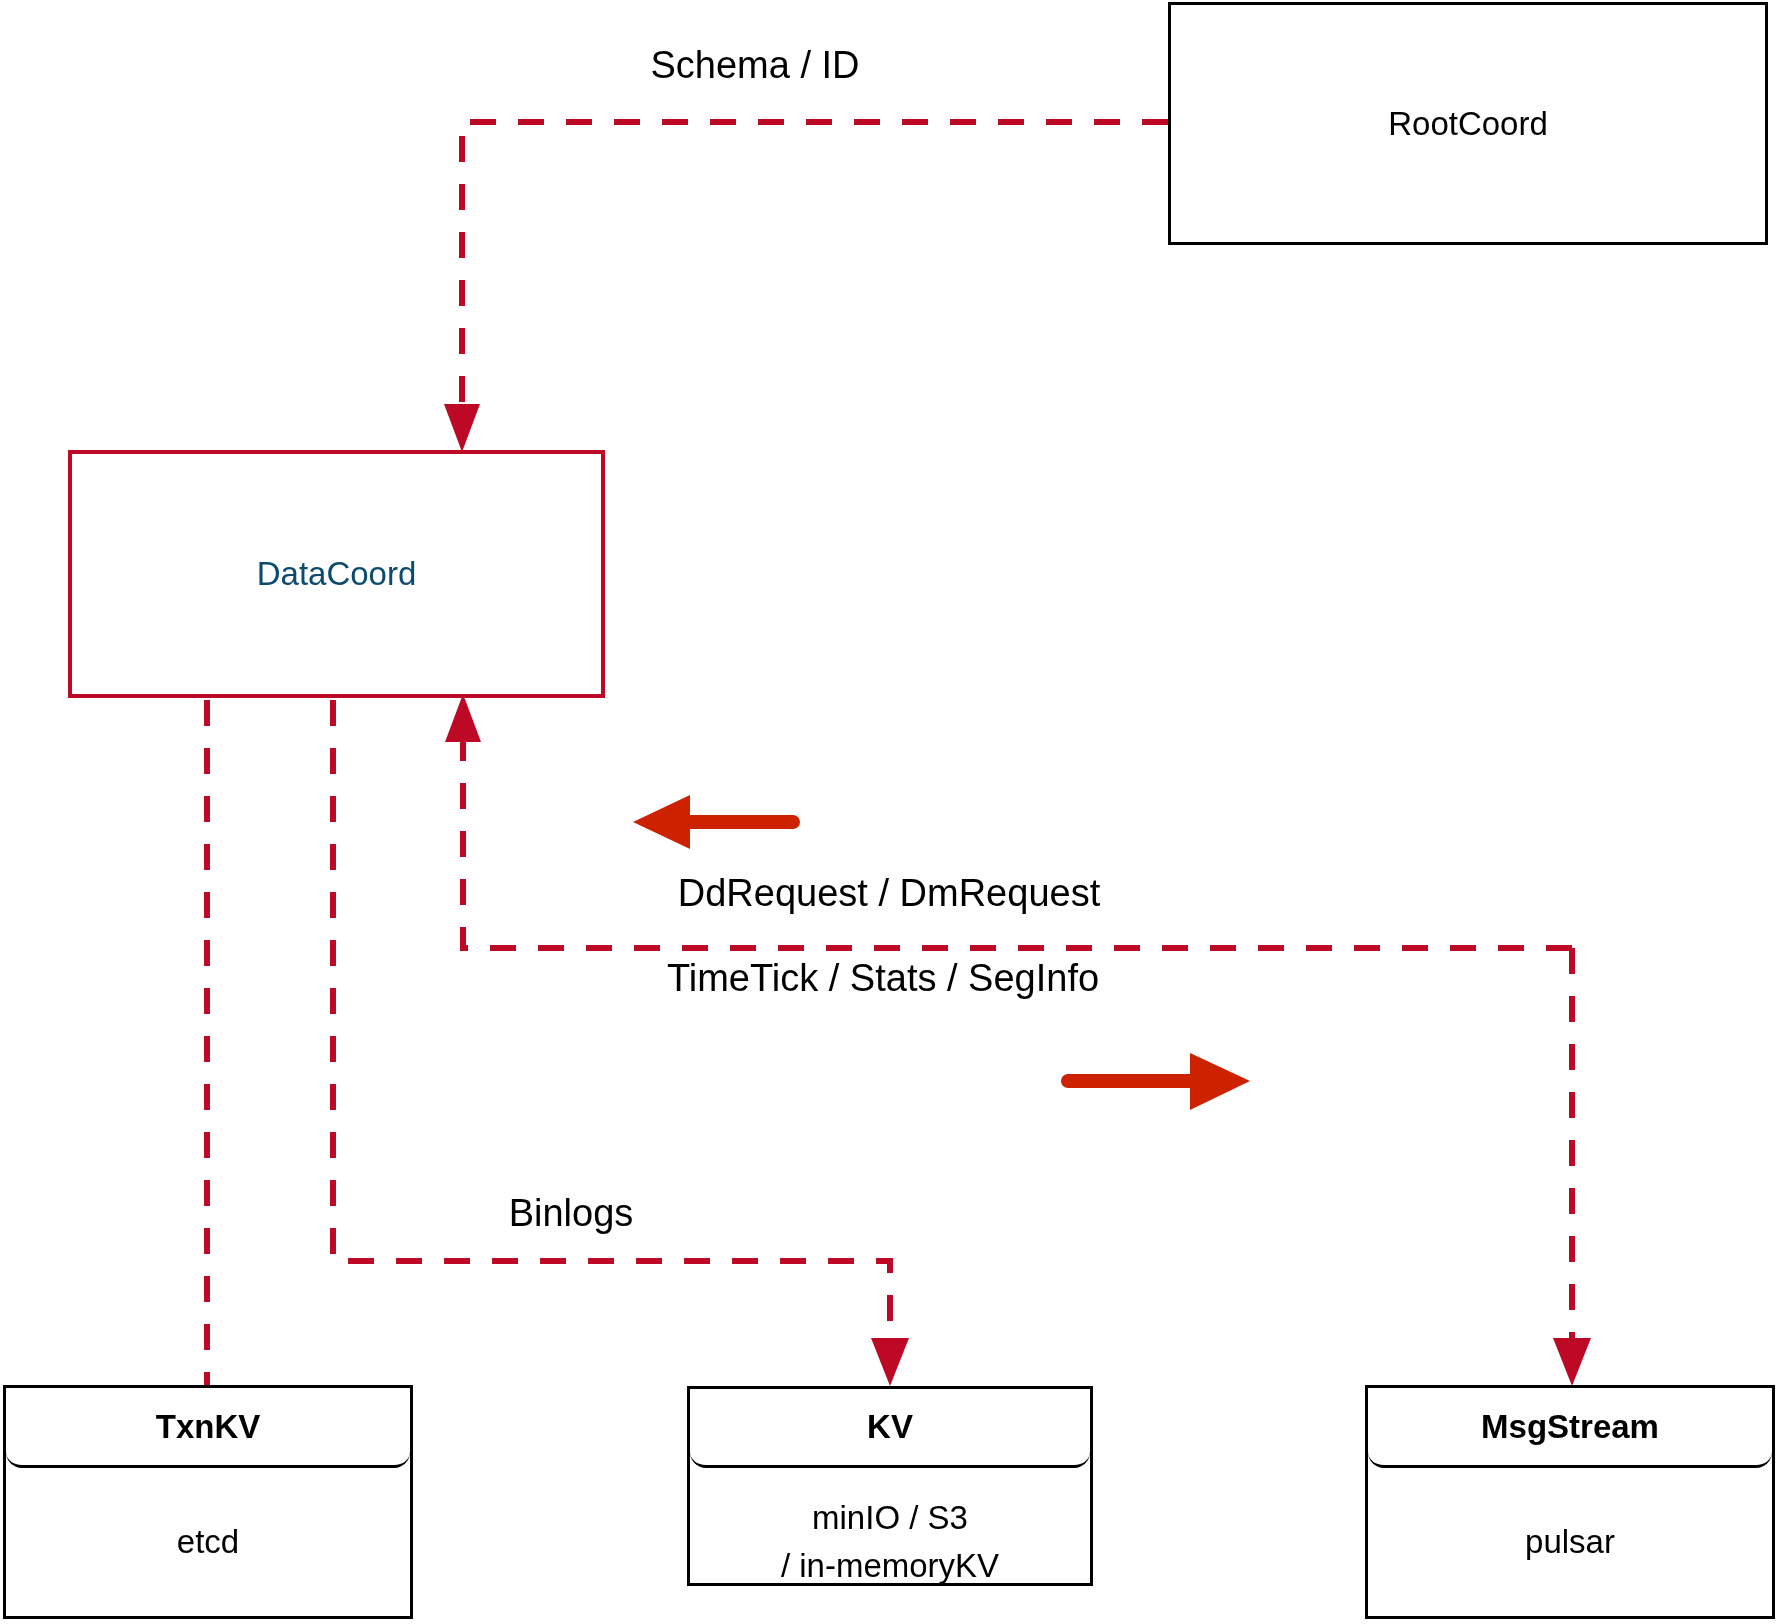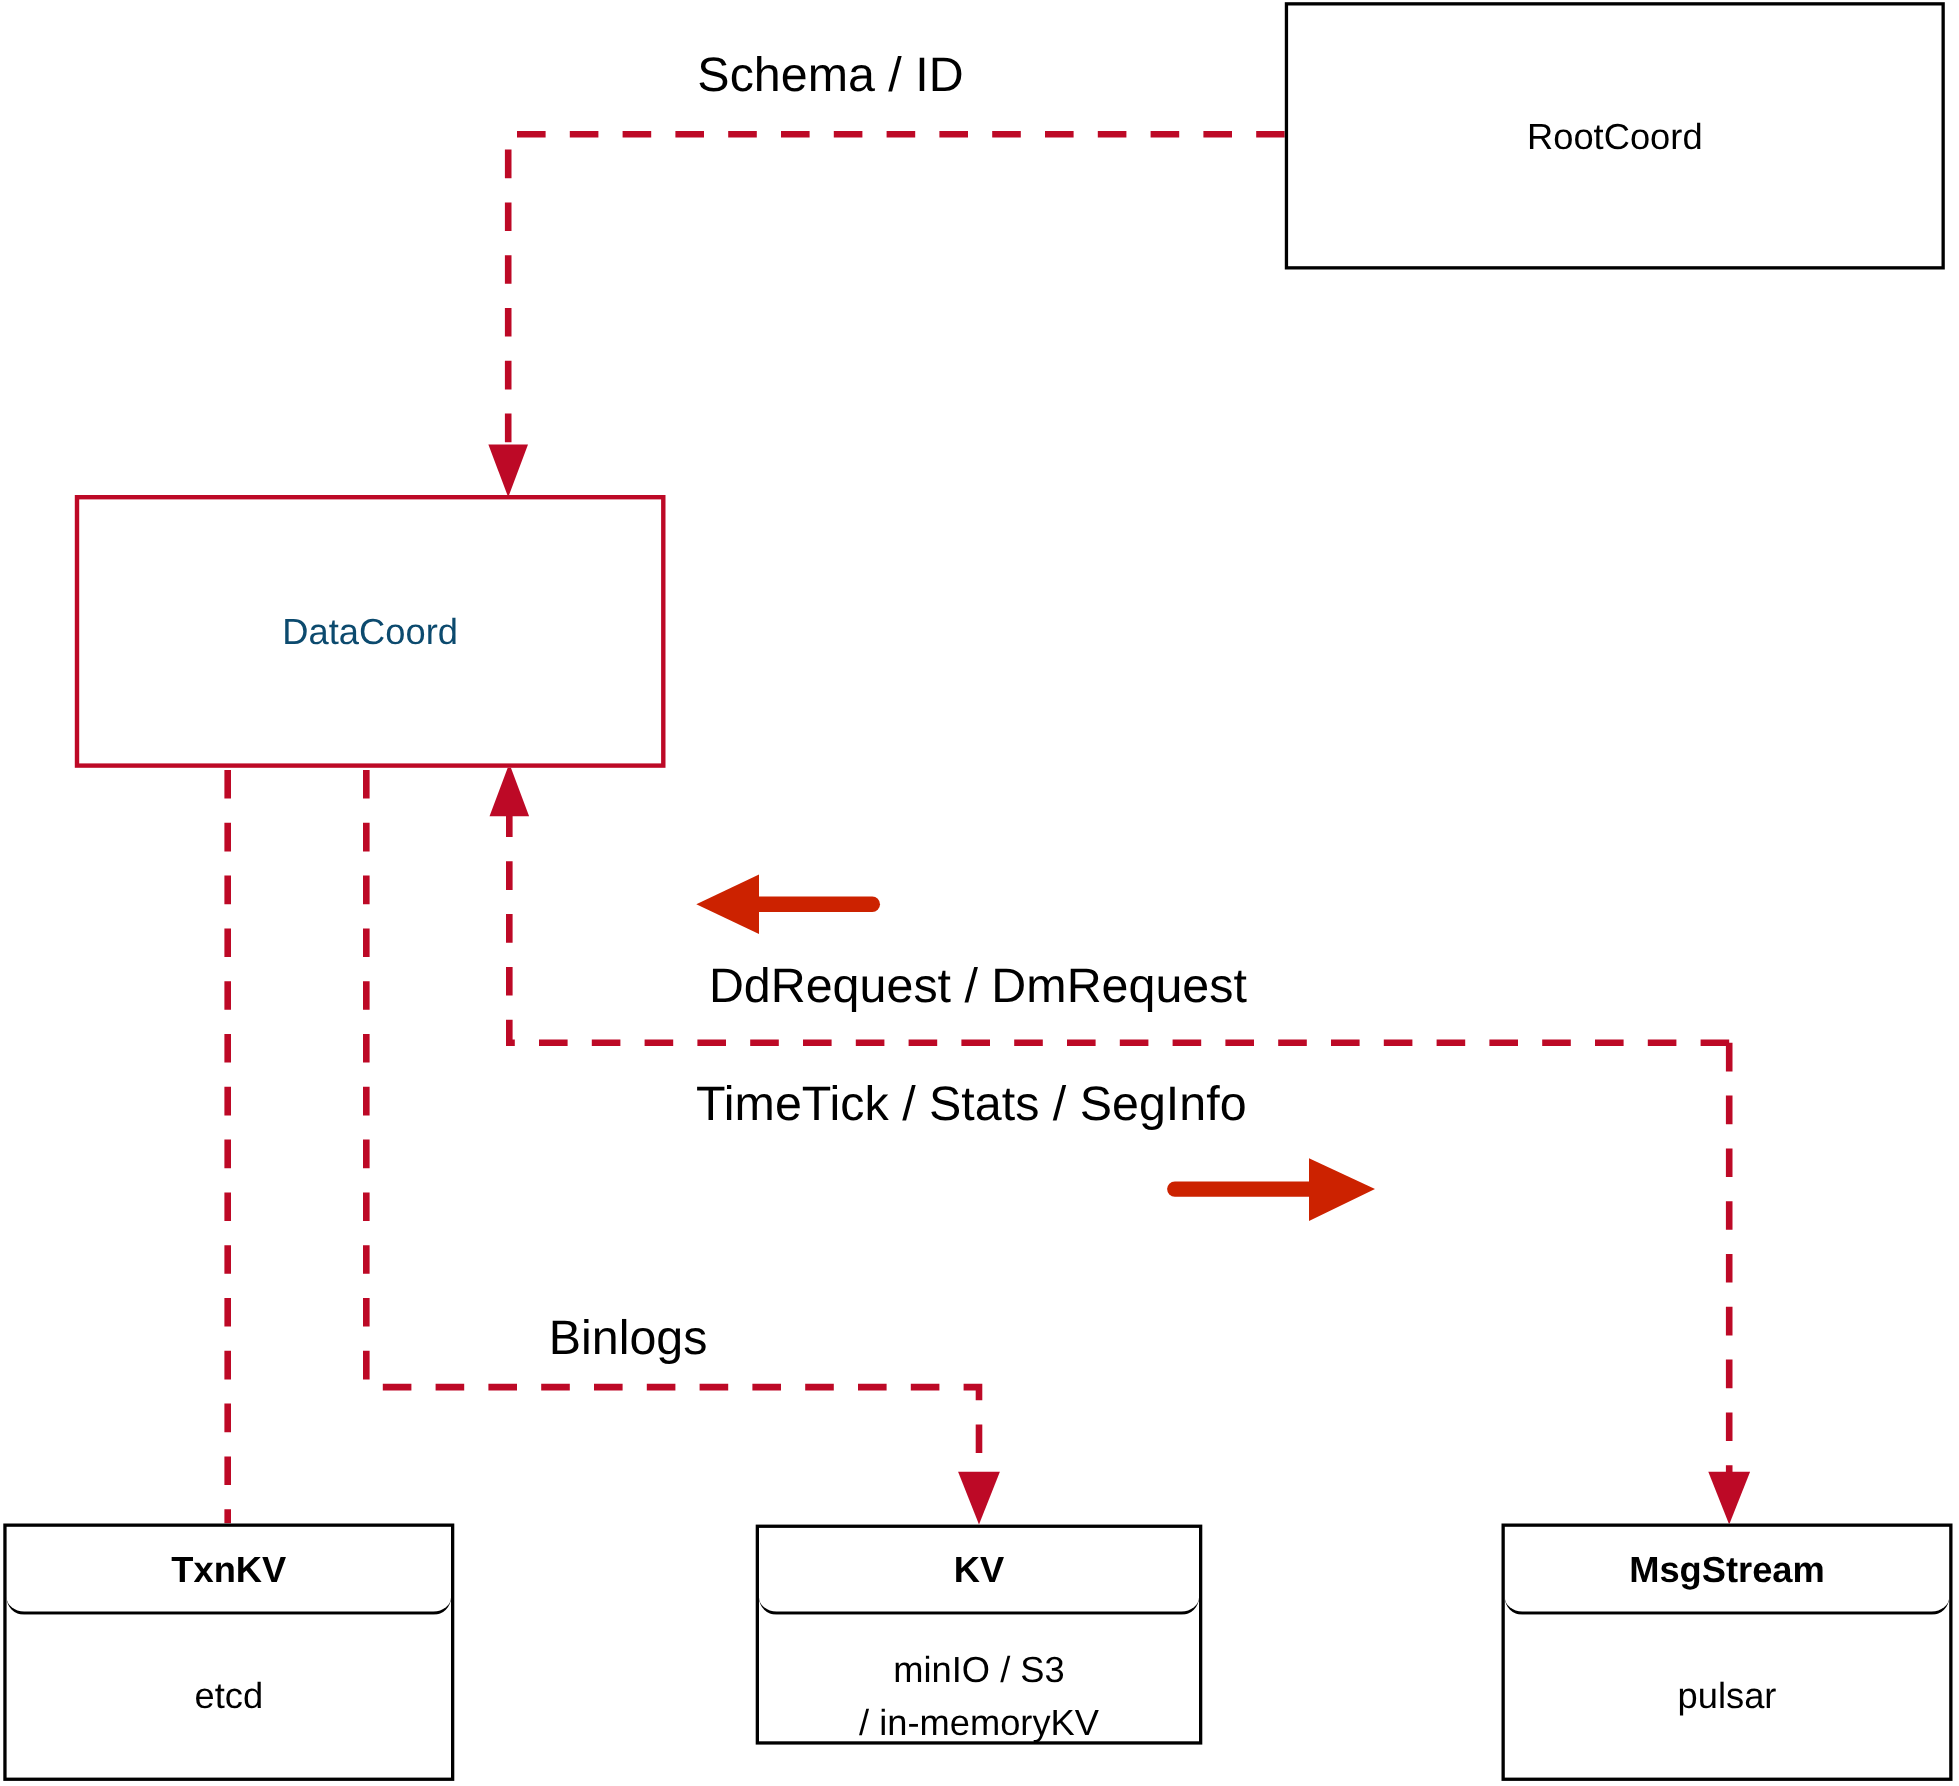--- a/index.html
+++ b/index.html
@@ -68,21 +68,21 @@
     width: 100%;
     height: 100%;
     font-size: 33px;
     color: #000000;
   }
   .node-center-label.redtext {
     color: #0c4a6e;
   }
   .edge-label {
     position: absolute;
-    font-size: 44px;
+    font-size: 38px;
     color: #000000;
     white-space: nowrap;
     text-align: center;
     transform: translateX(-50%);
   }
 </style>
 </head>
 <body>
 
 <div id="canvas">
@@ -151,17 +151,17 @@
     <div class="node-title divider" style="height:80px;">MsgStream</div>
     <div class="node-body" style="height:148px;">
       <div>pulsar</div>
     </div>
   </div>
 
   <div class="edge-label" style="left:755px; top:44px;">Schema / ID</div>
 
   <div class="edge-label" style="left:889px; top:872px;">DdRequest / DmRequest</div>
 
-  <div class="edge-label" style="left:883px; top:979px;">TimeTick / Stats / SegInfo</div>
+  <div class="edge-label" style="left:883px; top:957px;">TimeTick / Stats / SegInfo</div>
 
   <div class="edge-label" style="left:571px; top:1192px;">Binlogs</div>
 
 </div>
 
 </body></html>

